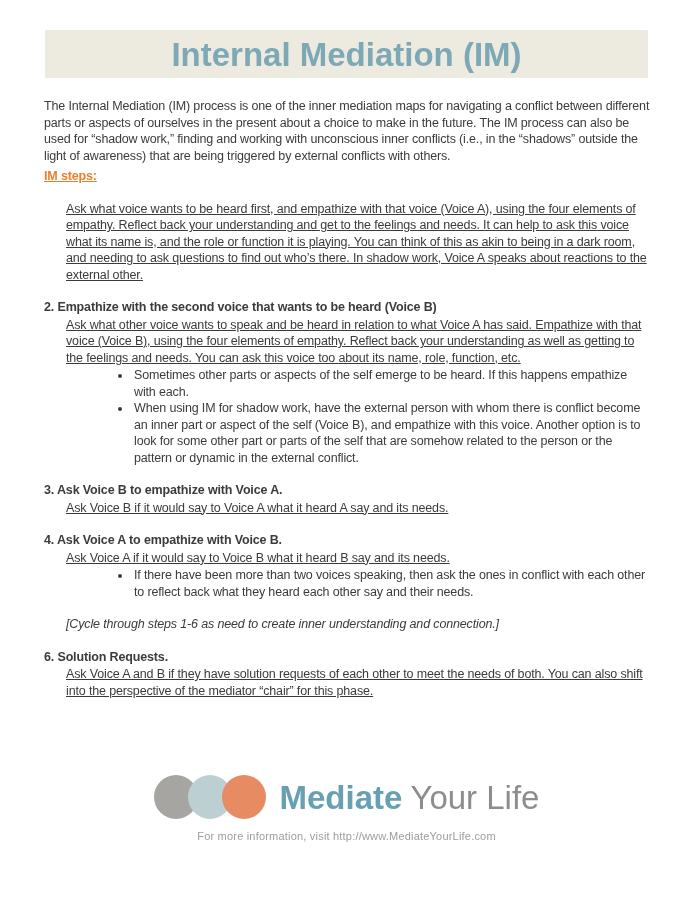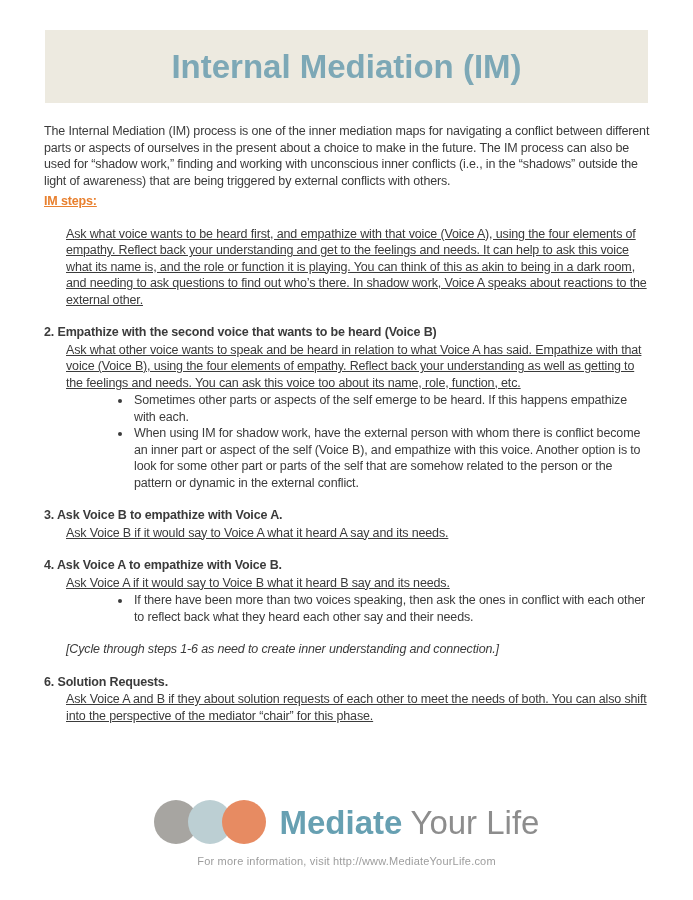--- a/index.html
+++ b/index.html
@@ -16,21 +16,21 @@
   }
   html,body{margin:0;padding:0;}
   body{
     width:693px;height:900px;background:#ffffff;
     font-family:"Liberation Sans",sans-serif;
     color:var(--body-text);
     font-size:12.5px;line-height:16.5px;letter-spacing:-0.15px;
     overflow:hidden;
   }
   .banner{
-    margin:30px 45px 0 45px;height:73px;
+    margin:30px 45px 0 45px;height:48px;
     background:var(--banner-bg);
     display:flex;align-items:center;justify-content:center;
   }
   .page-title{
     margin:0;font-size:33px;font-weight:bold;letter-spacing:0;
     color:var(--title-text);line-height:1;
   }
   .content{padding:0 43px 0 44px;}
   .intro{margin:20px 0 0 0;}
   .steps-label{
@@ -94,21 +94,21 @@
       <p class="step-body">Ask Voice A if it would say to Voice B what it heard B say and its needs.</p>
       <ul class="bullets">
         <li>If there have been more than two voices speaking, then ask the ones in conflict with each other to reflect back what they heard each other say and their needs.</li>
       </ul>
     </div>
 
     <p class="cycle-note">[Cycle through steps 1-6 as need to create inner understanding and connection.]</p>
 
     <div class="step">
       <div class="step-heading">6. Solution Requests.</div>
-      <p class="step-body">Ask Voice A and B if they about solution requests of each other to meet the needs of both. You can also shift into the perspective of the mediator “chair” for this phase.</p>
+      <p class="step-body">Ask Voice A and B if they have solution requests of each other to meet the needs of both. You can also shift into the perspective of the mediator “chair” for this phase.</p>
     </div>
 
   </div>
 
   <div class="footer">
     <div class="logo-row">
       <span class="circles">
         <span class="circle circle-gray"></span>
         <span class="circle circle-blue"></span>
         <span class="circle circle-orange"></span>

